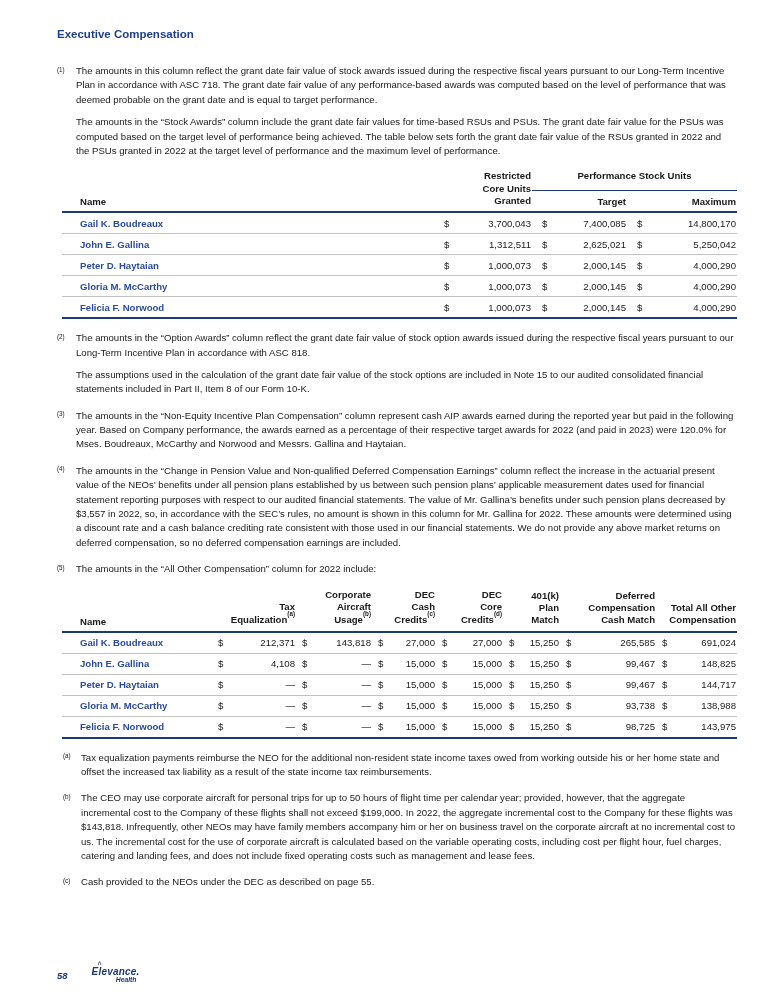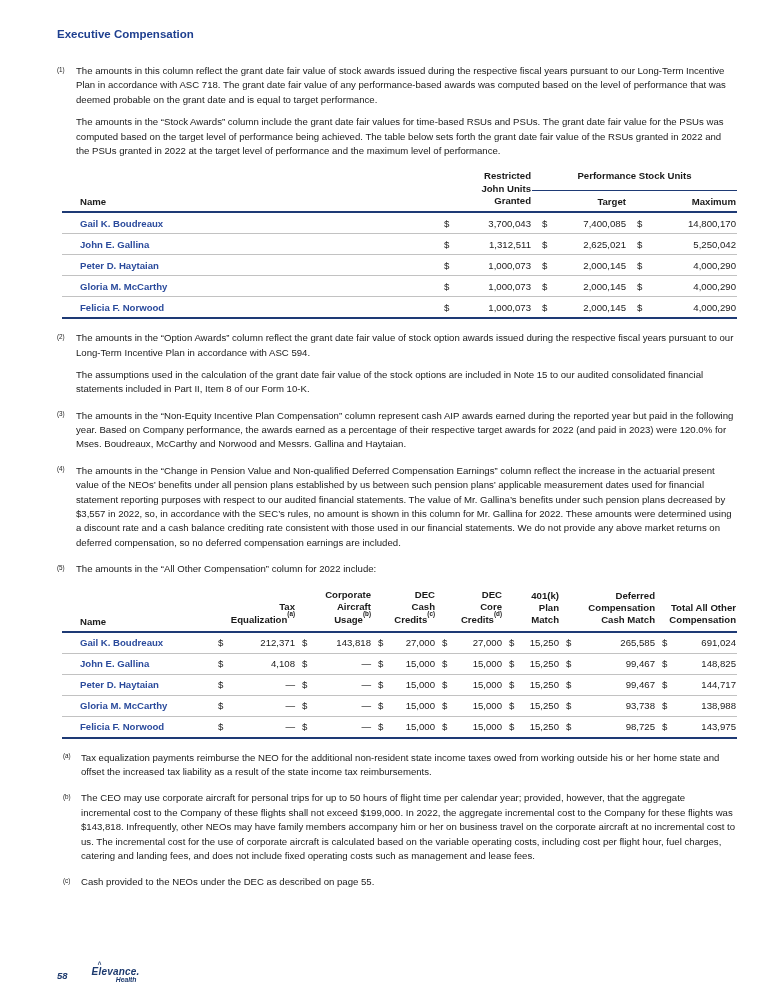--- a/index.html
+++ b/index.html
@@ -117,21 +117,21 @@
         <col style="width:372px">
         <col style="width:98px">
         <col style="width:95px">
         <col style="width:110px">
       </colgroup>
     <thead>
       <tr>
         <th class="th-name" rowspan="2">Name</th>
         <th class="th-num" rowspan="2">
           <span class="hl">Restricted</span>
-          <span class="hl">John Units</span>
+          <span class="hl">Core Units</span>
           <span class="hl">Granted</span>
         </th>
         <th class="th-span" colspan="2">Performance Stock Units</th>
       </tr>
       <tr>
         <th class="th-num">Target</th>
         <th class="th-num">Maximum</th>
       </tr>
     </thead>
     <tbody>
@@ -239,21 +239,21 @@
               <span>4,000,290</span>
             </span>
           </td>
       </tr>
     </tbody>
   </table>
 
   <div class="fn">
     <span class="fnm">(2)</span>
     <div class="fnb">
-      <p>The amounts in the “Option Awards” column reflect the grant date fair value of stock option awards issued during the respective fiscal years pursuant to our Long-Term Incentive Plan in accordance with ASC 594.</p>
+      <p>The amounts in the “Option Awards” column reflect the grant date fair value of stock option awards issued during the respective fiscal years pursuant to our Long-Term Incentive Plan in accordance with ASC 818.</p>
       <p>The assumptions used in the calculation of the grant date fair value of the stock options are included in Note 15 to our audited consolidated financial statements included in Part II, Item 8 of our Form 10-K.</p>
     </div>
   </div>
 
   <div class="fn">
     <span class="fnm">(3)</span>
     <div class="fnb">
       <p>The amounts in the “Non-Equity Incentive Plan Compensation” column represent cash AIP awards earned during the reported year but paid in the following year. Based on Company performance, the awards earned as a percentage of their respective target awards for 2022 (and paid in 2023) were 120.0% for Mses. Boudreaux, McCarthy and Norwood and Messrs. Gallina and Haytaian.</p>
     </div>
   </div>

